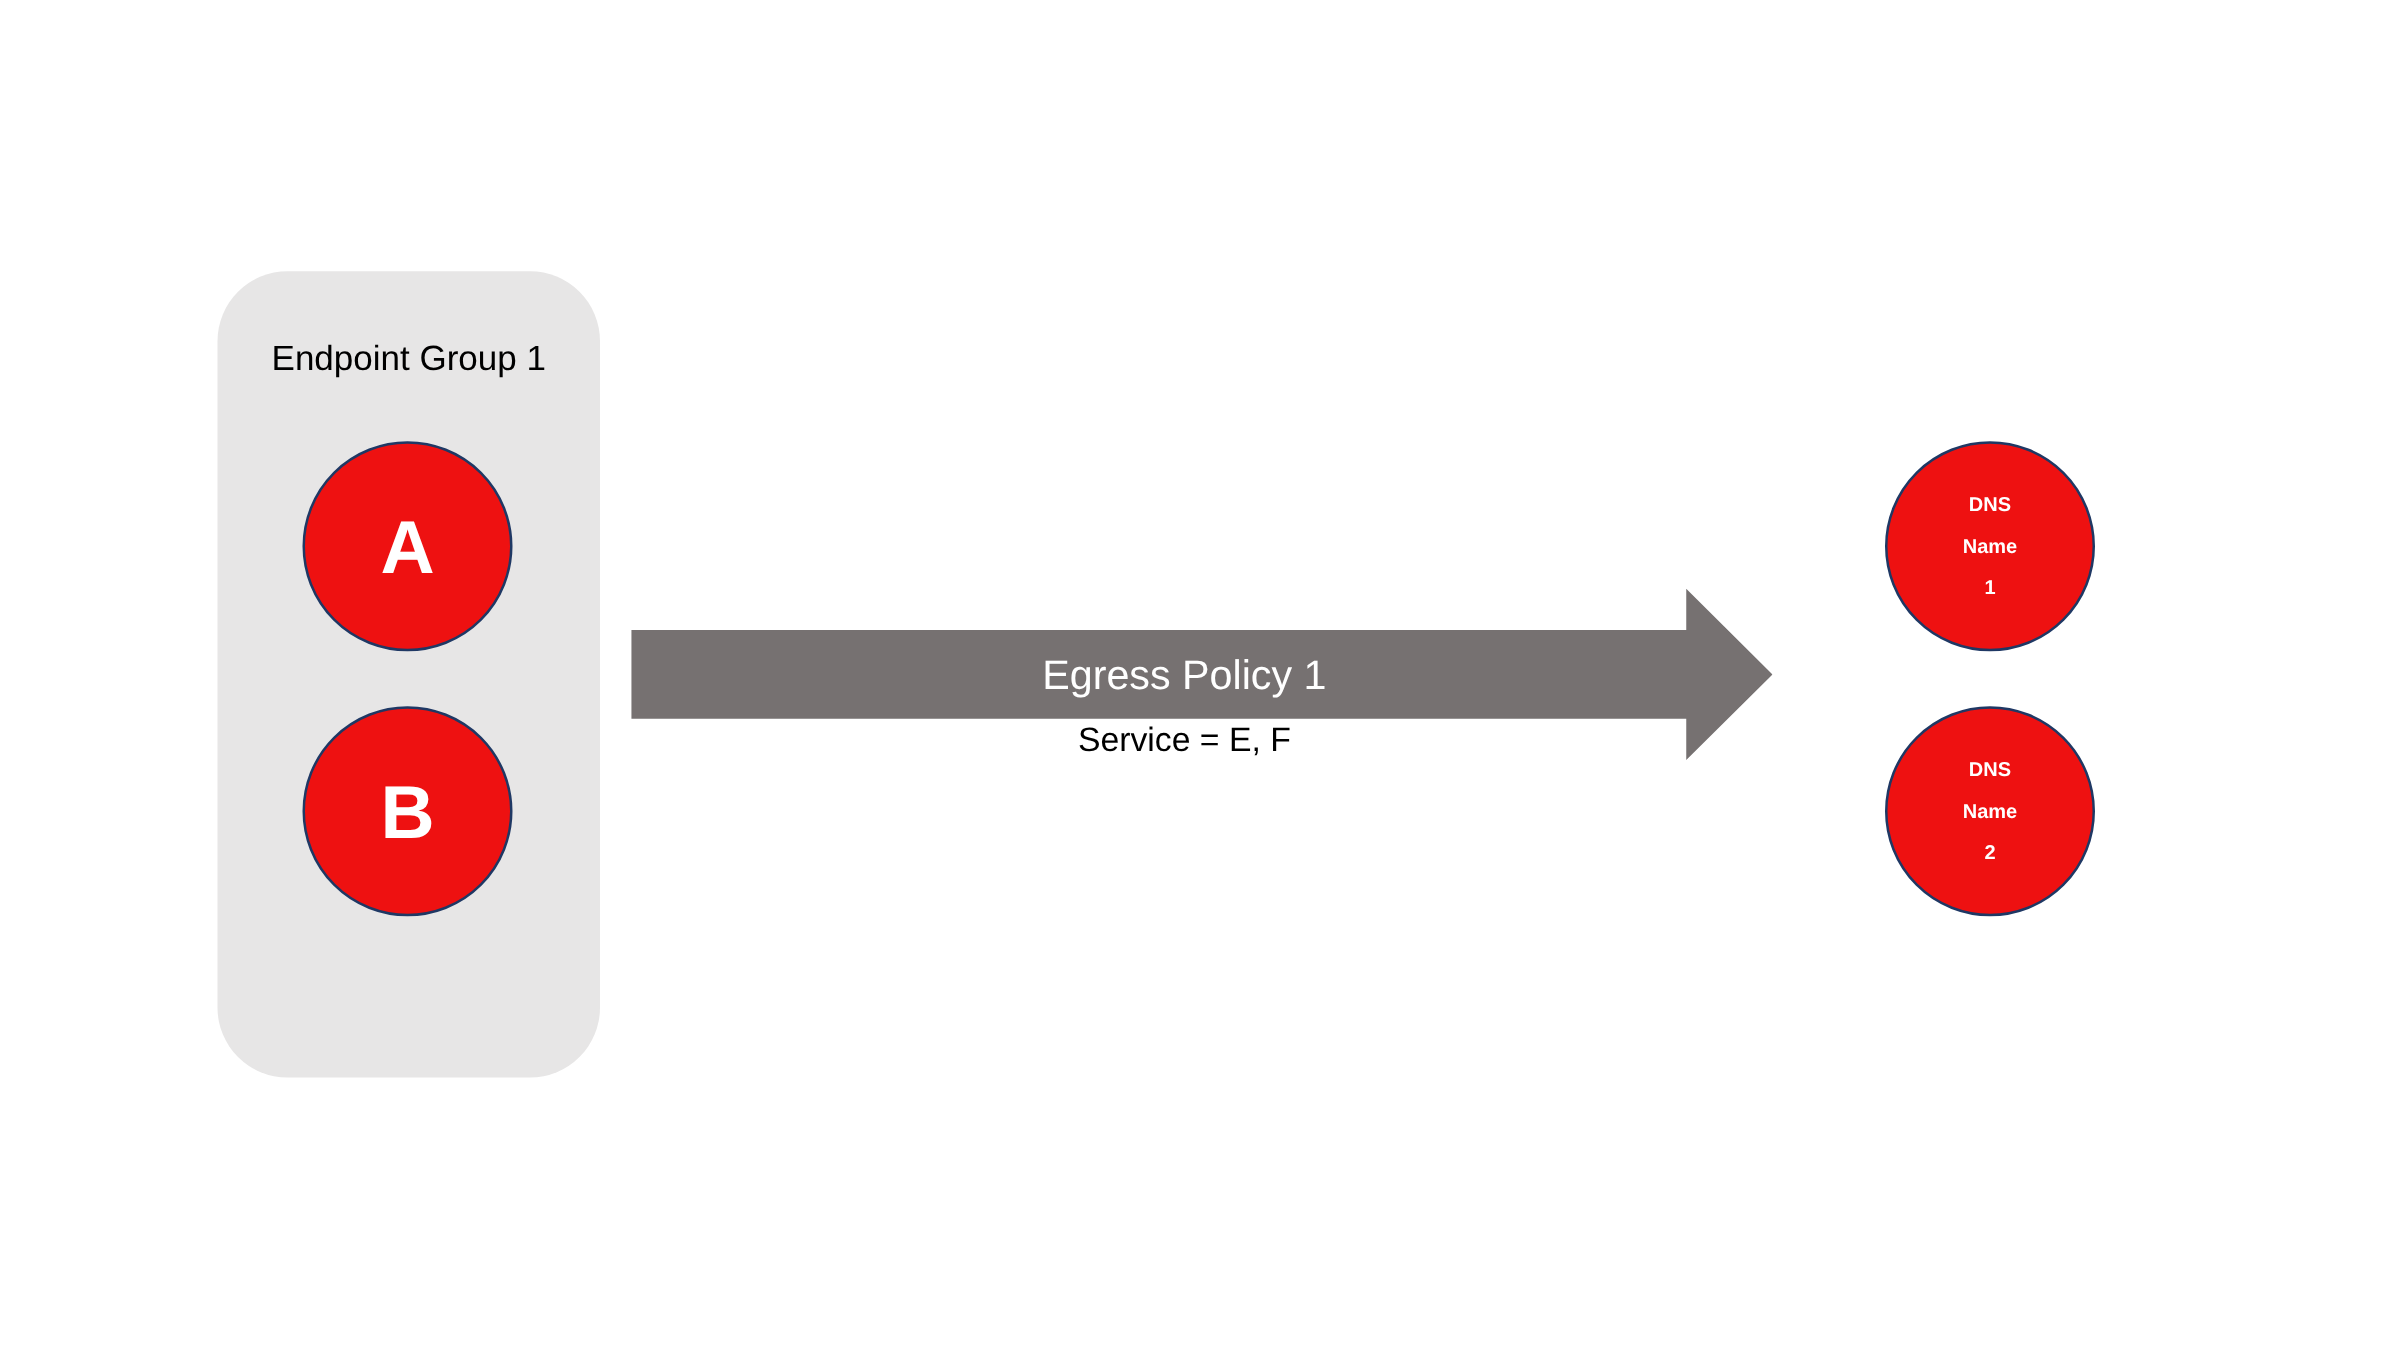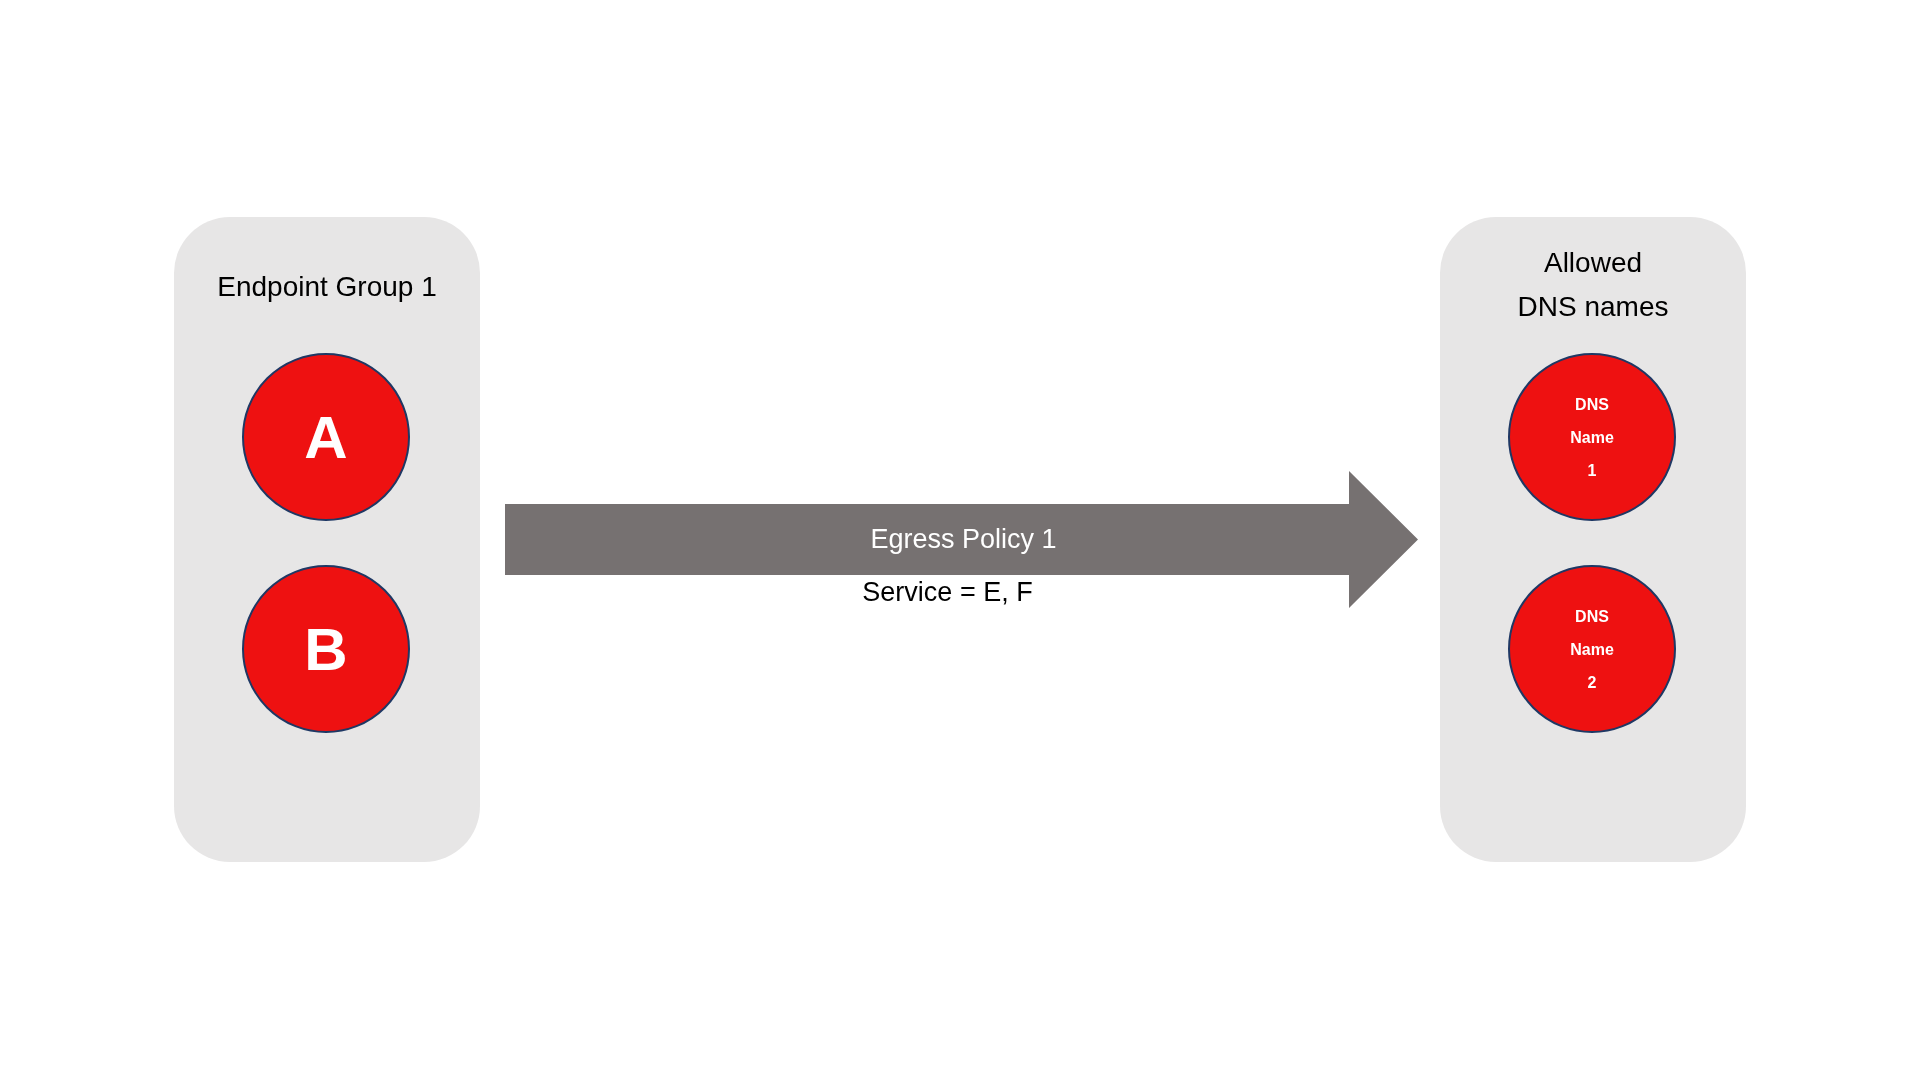--- a/index.html
+++ b/index.html
@@ -65,29 +65,29 @@
   .node.dns2 { left: 1508px; top: 565px; }
   .arrow-svg {
     position: absolute;
     left: 505px;
     top: 471px;
     width: 913px;
     height: 137px;
   }
   .arrow-label {
     position: absolute;
-    left: 521px;
+    left: 505px;
     top: 504px;
     width: 885px;
     height: 71px;
     display: flex;
     align-items: center;
     justify-content: center;
     color: #ffffff;
-    font-size: 27px;
+    font-size: 33px;
   }
   .arrow-sublabel {
     position: absolute;
     left: 505px;
     top: 572px;
     width: 885px;
     text-align: center;
     color: #000000;
     font-size: 27px;
     line-height: 40px;
@@ -107,24 +107,20 @@
   <div class="node big-letter b">
     <span>B</span>
   </div>
 
   <svg class="arrow-svg" viewBox="0 0 913 137">
     <polygon points="0,33 844,33 844,0 913,68.5 844,137 844,104 0,104" fill="#767171"></polygon>
   </svg>
   <div class="arrow-label">Egress Policy 1</div>
   <div class="arrow-sublabel">Service = E, F</div>
 
-  <div class="panel right">
-    <div class="panel-title">Allowed
-DNS names</div>
-  </div>
   <div class="node dns dns1">
     <span>DNS
 Name
 1</span>
   </div>
   <div class="node dns dns2">
     <span>DNS
 Name
 2</span>
   </div>

